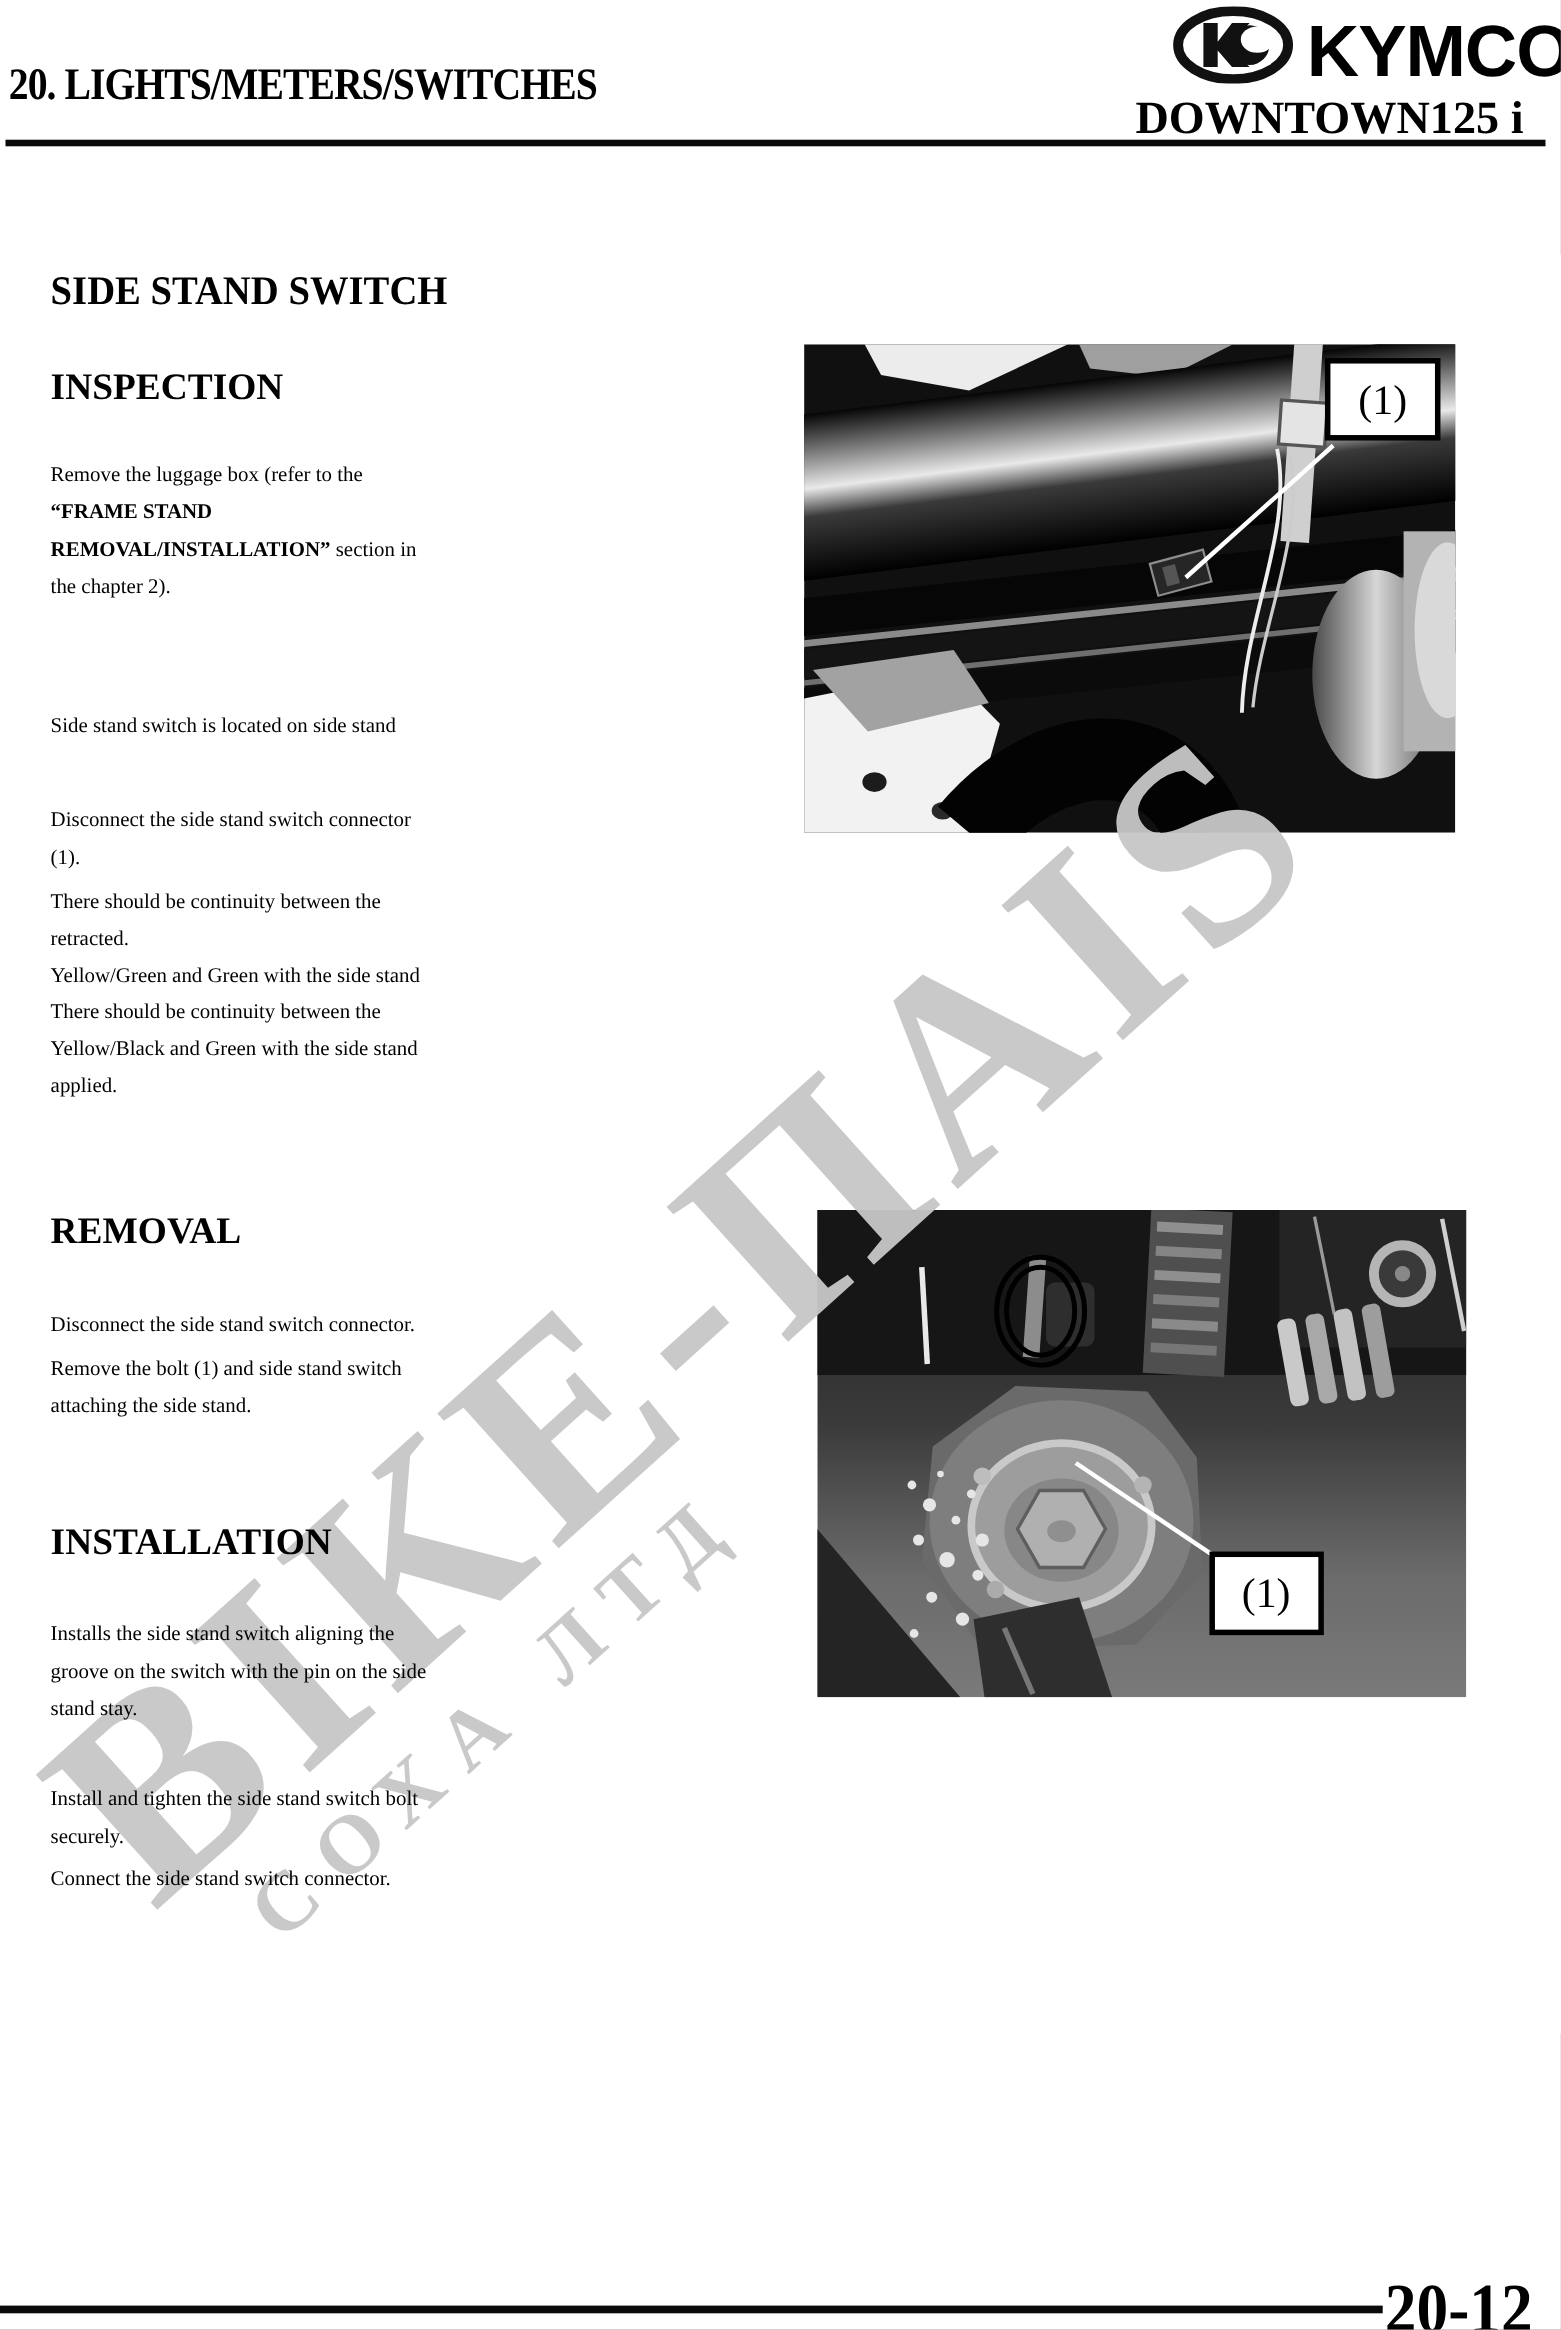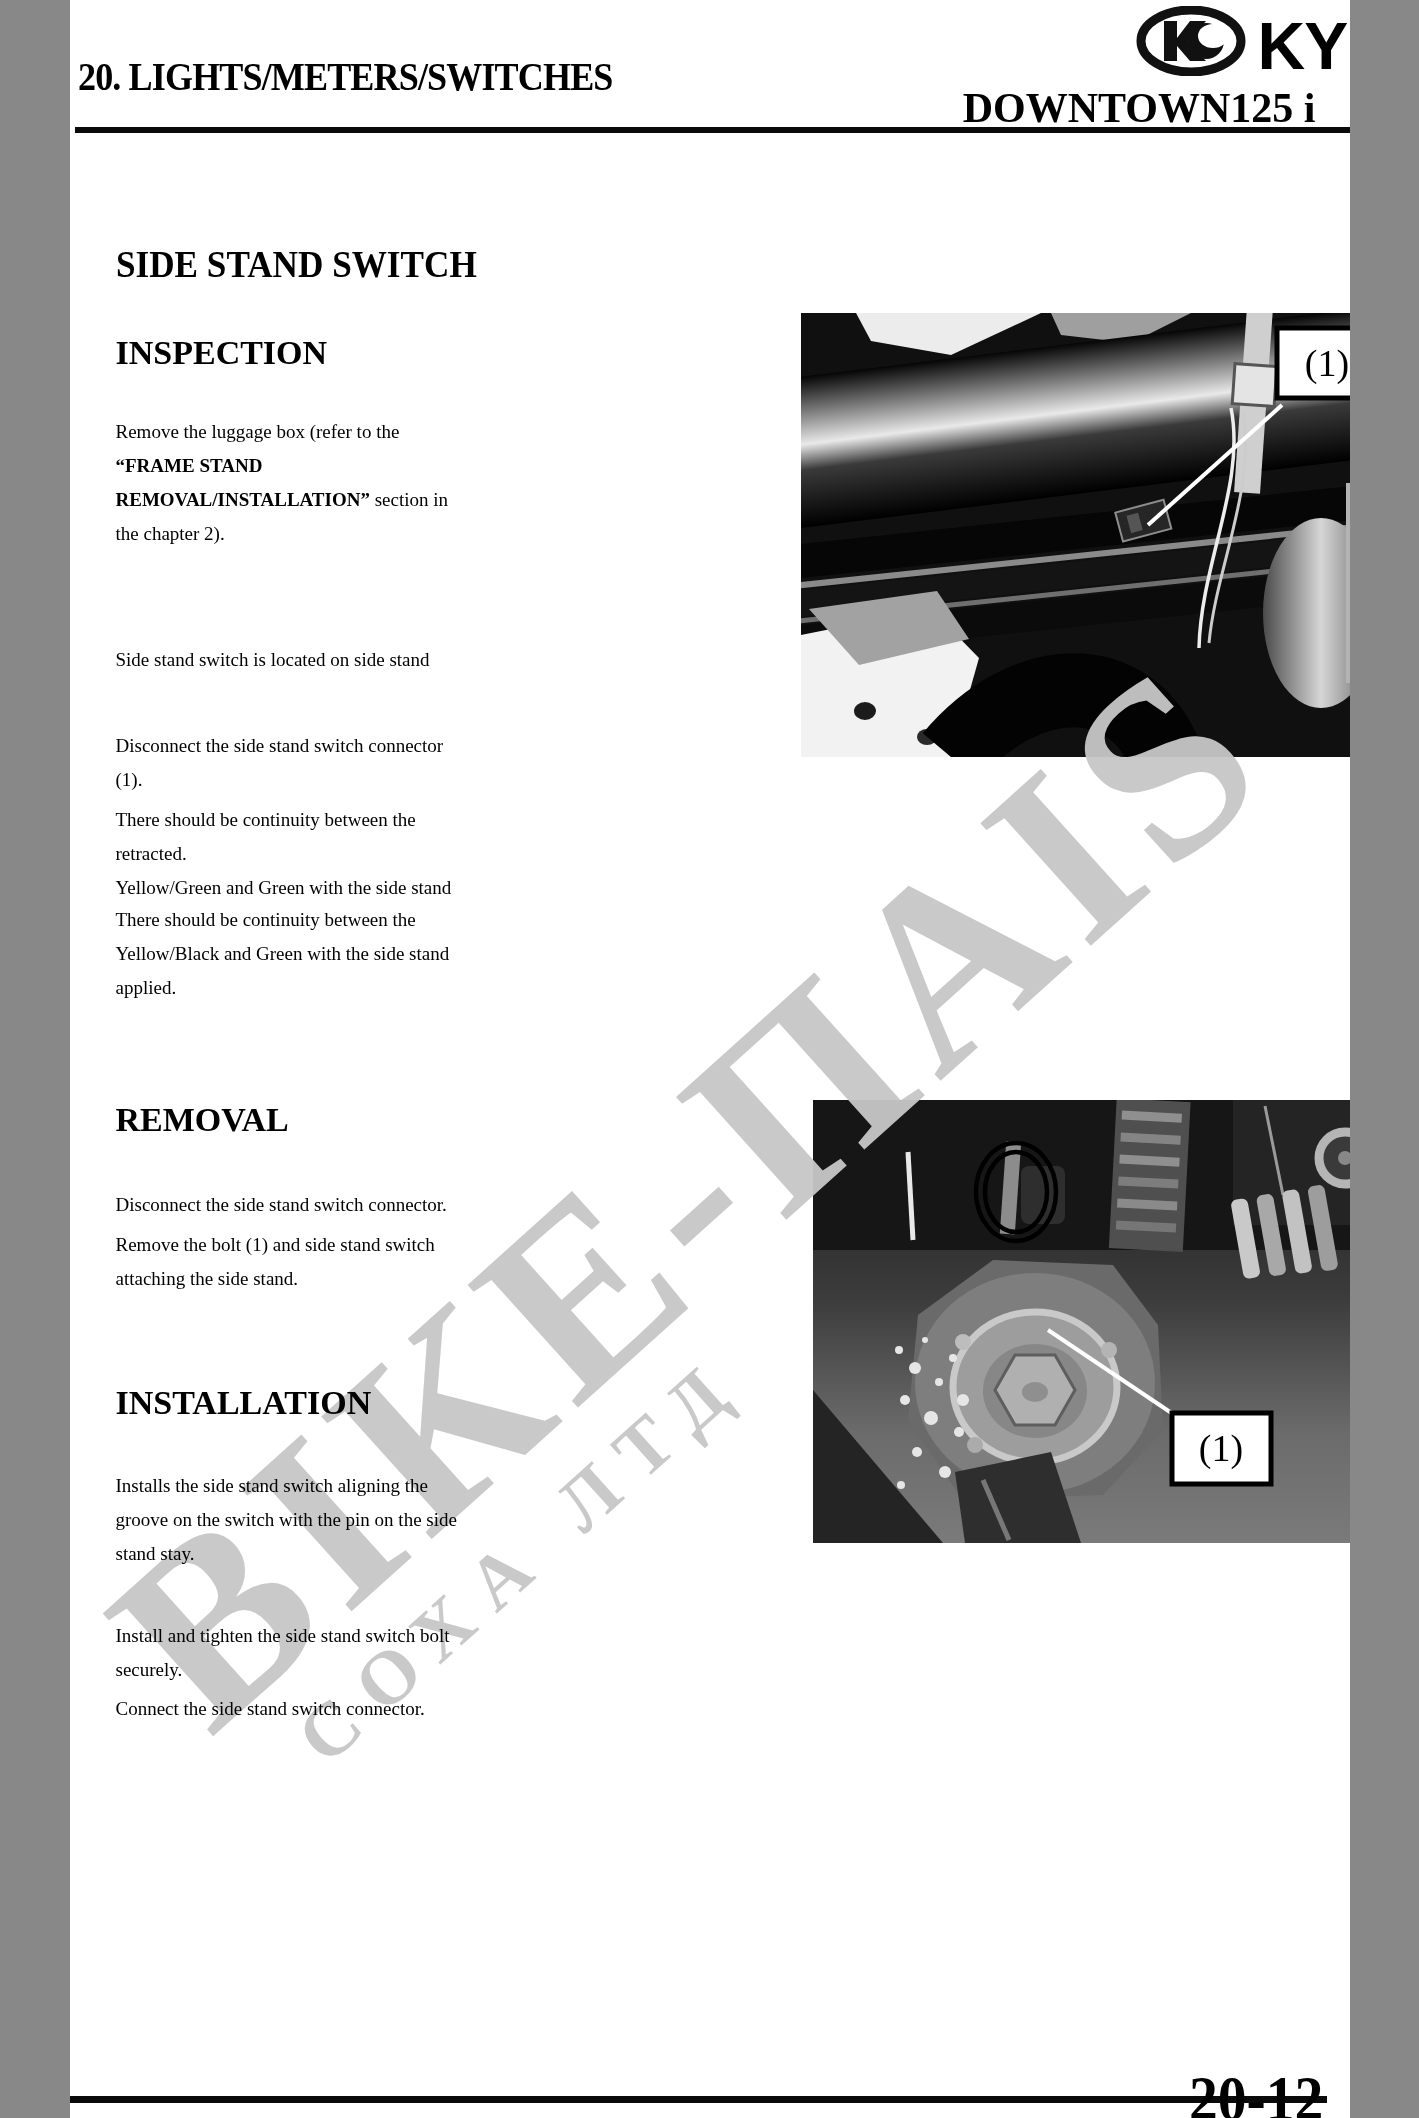--- a/index.html
+++ b/index.html
@@ -1,17 +1,17 @@
 <!DOCTYPE html>
 <html><head>
 <meta charset="utf-8">
 <style>
   html,body{margin:0;padding:0;background:#888;}
   .page{
-    position:relative;width:1280px;height:2118px;background:#ffffff;
+    position:relative;width:1419px;height:2118px;background:#ffffff;
     margin:0 auto;overflow:hidden;
     font-family:"Liberation Serif","DejaVu Serif",serif;color:#000;
   }
   
   .chapter-title{
     position:absolute;left:8px;top:52px;font-size:41px;font-weight:bold;
     white-space:nowrap;transform:scaleX(.88);transform-origin:0 0;z-index:6;
     letter-spacing:-1px;
   }
   .logo{position:absolute;left:1066px;top:6px;z-index:6;display:flex;align-items:center;}

